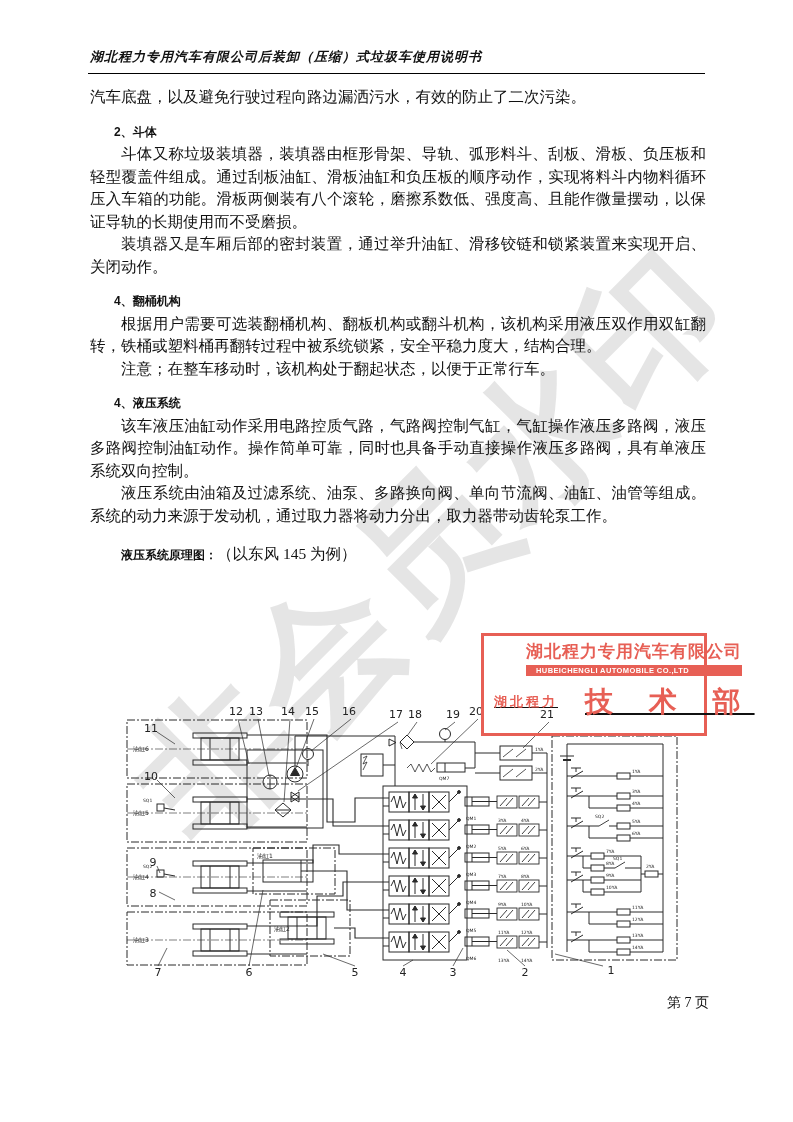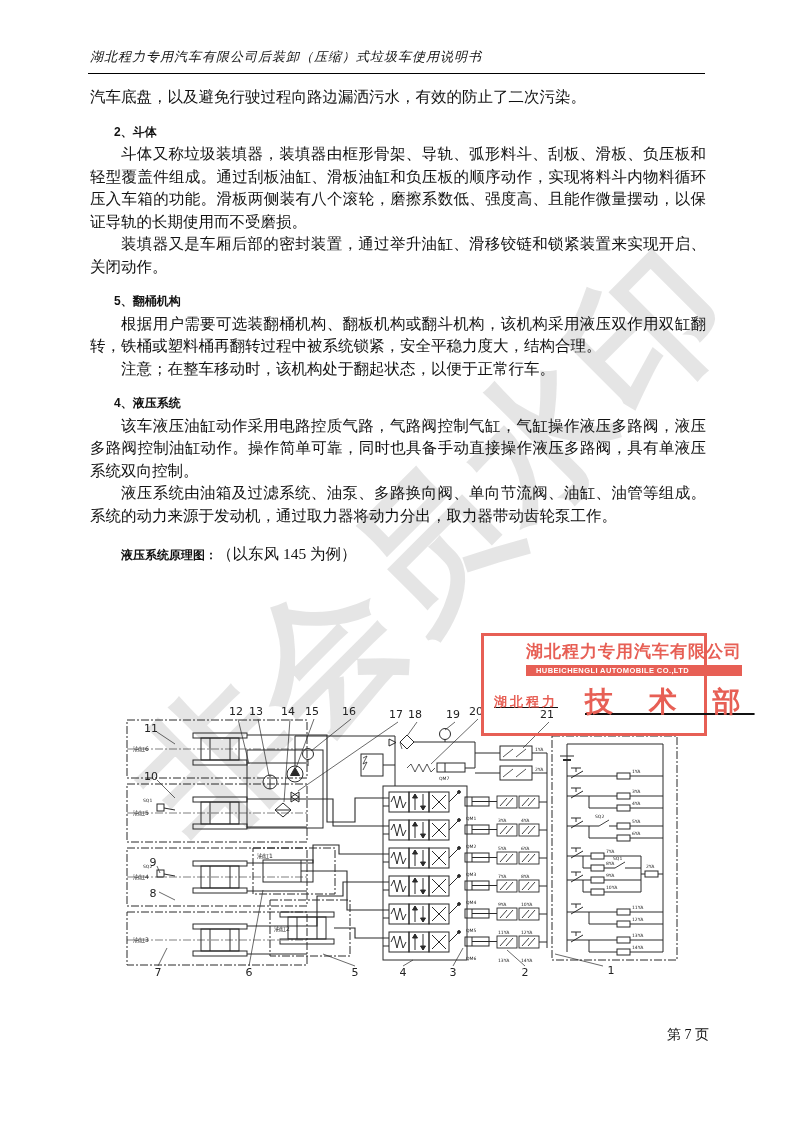--- a/index.html
+++ b/index.html
@@ -1,20 +1,20 @@
 <!DOCTYPE html>
 <html><head>
 <meta charset="utf-8">
 <style>
   html,body{margin:0;padding:0;}
   body{width:793px;height:1122px;position:relative;background:#ffffff;overflow:hidden;
        font-family:"Liberation Serif","DejaVu Serif",serif;color:#111;}
   
   .hdr{position:absolute;left:90px;top:48px;width:615px;font-size:13px;font-style:italic;
-       font-weight:400;letter-spacing:1px;}
+       font-weight:700;letter-spacing:1px;}
   .hdr-rule{position:absolute;left:88px;top:73px;width:617px;height:0;border-top:1.6px solid #000;}
   
   .col{position:absolute;left:90px;top:86px;width:616px;font-size:15.5px;line-height:22.5px;
        text-align:justify;}
   .col p{margin:0;text-indent:2em;}
   .col p.noindent{text-indent:0;}
   .col h3{margin:12px 0 0 0;font-size:12px;line-height:22.5px;text-indent:2em;
           font-family:"Liberation Sans","DejaVu Sans",sans-serif;font-weight:bold;}
   .figcap{margin-top:16px;text-indent:2em;}
   .figcap .b{font-family:"Liberation Sans","DejaVu Sans",sans-serif;font-weight:bold;font-size:12px;}
@@ -35,36 +35,36 @@
             font-family:"Liberation Sans","DejaVu Sans",sans-serif;}
   .stamp-bot{display:flex;align-items:center;padding:7px 10px 0 10px;text-decoration:underline;}
   .stamp-sub{color:#e75f55;font-size:13px;letter-spacing:3px;font-weight:bold;white-space:nowrap;
              font-family:"Liberation Sans","DejaVu Sans",sans-serif;}
   .stamp-dept{color:#e75f55;font-size:28px;font-weight:bold;letter-spacing:14px;margin-left:27px;
               white-space:nowrap;font-family:"Liberation Sans","DejaVu Sans",sans-serif;text-align:right;}
   
   .diag{position:absolute;left:55px;top:698px;z-index:1;}
   .diag svg text{font-family:"DejaVu Sans","Liberation Sans",sans-serif;fill:#222;}
   
-  .ftr{position:absolute;right:84px;top:1026px;font-size:14px;z-index:1;}
+  .ftr{position:absolute;right:84px;top:994px;font-size:14px;z-index:1;}
 </style>
 </head>
 <body>
 
 <div class="wm">非会员水印</div>
 
 <div class="hdr">湖北程力专用汽车有限公司后装卸（压缩）式垃圾车使用说明书</div>
 <div class="hdr-rule"></div>
 
 <div class="col">
   <p class="noindent">汽车底盘，以及避免行驶过程向路边漏洒污水，有效的防止了二次污染。</p>
   <h3>2、斗体</h3>
   <p>斗体又称垃圾装填器，装填器由框形骨架、导轨、弧形料斗、刮板、滑板、负压板和轻型覆盖件组成。通过刮板油缸、滑板油缸和负压板的顺序动作，实现将料斗内物料循环压入车箱的功能。滑板两侧装有八个滚轮，磨擦系数低、强度高、且能作微量摆动，以保证导轨的长期使用而不受磨损。</p>
   <p>装填器又是车厢后部的密封装置，通过举升油缸、滑移铰链和锁紧装置来实现开启、关闭动作。</p>
-  <h3>5、翻桶机构</h3>
+  <h3>4、翻桶机构</h3>
   <p>根据用户需要可选装翻桶机构、翻板机构或翻斗机构，该机构采用液压双作用双缸翻转，铁桶或塑料桶再翻转过程中被系统锁紧，安全平稳力度大，结构合理。</p>
   <p>注意；在整车移动时，该机构处于翻起状态，以便于正常行车。</p>
   <h3>4、液压系统</h3>
   <p>该车液压油缸动作采用电路控质气路，气路阀控制气缸，气缸操作液压多路阀，液压多路阀控制油缸动作。操作简单可靠，同时也具备手动直接操作液压多路阀，具有单液压系统双向控制。</p>
   <p>液压系统由油箱及过滤系统、油泵、多路换向阀、单向节流阀、油缸、油管等组成。系统的动力来源于发动机，通过取力器将动力分出，取力器带动齿轮泵工作。</p>
   <div class="figcap">
     <span class="b">液压系统原理图：</span><span>（以东风 145 为例）</span>
   </div>
 </div>
 

